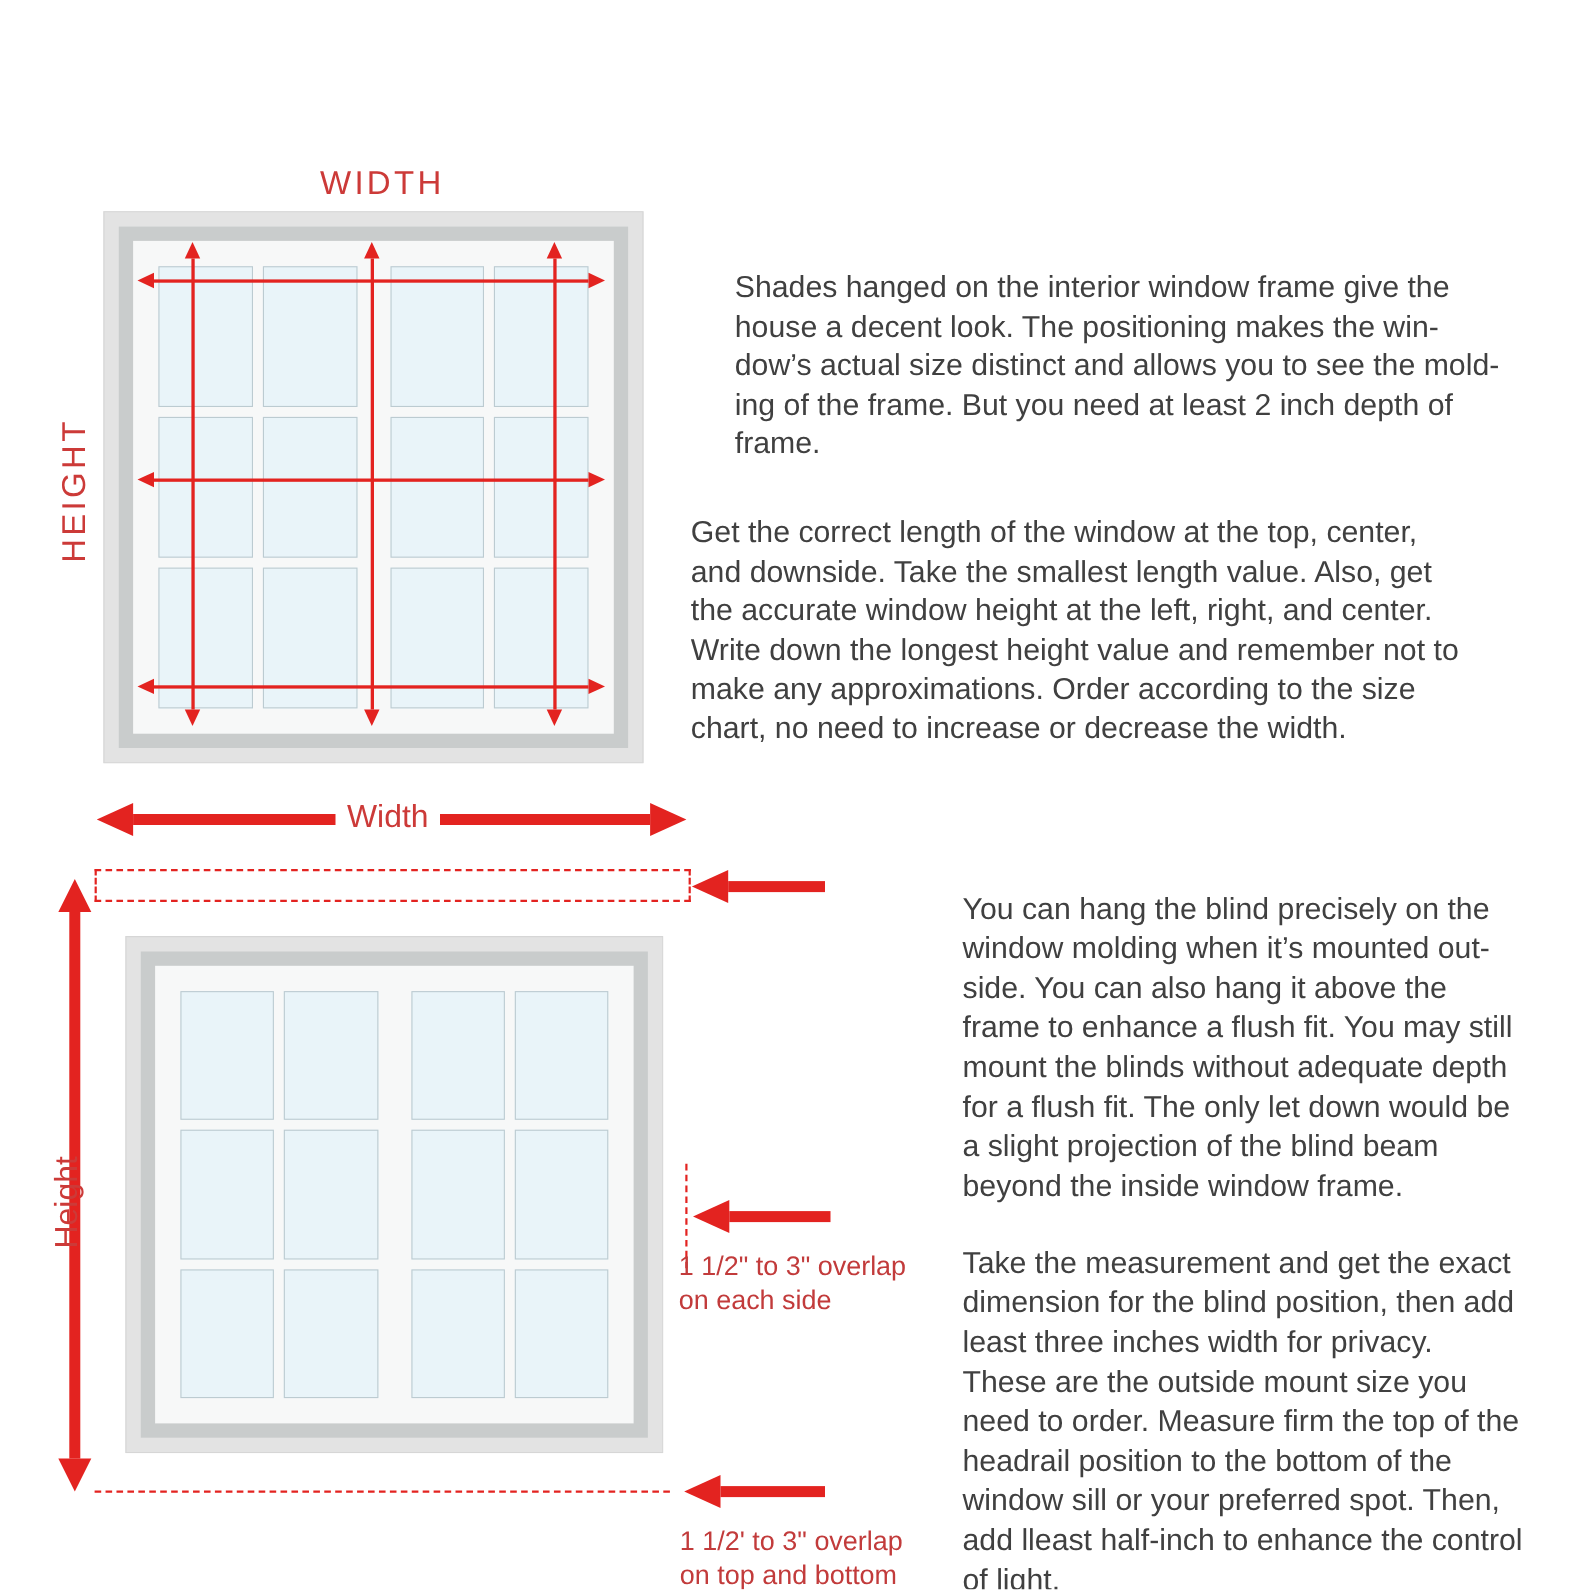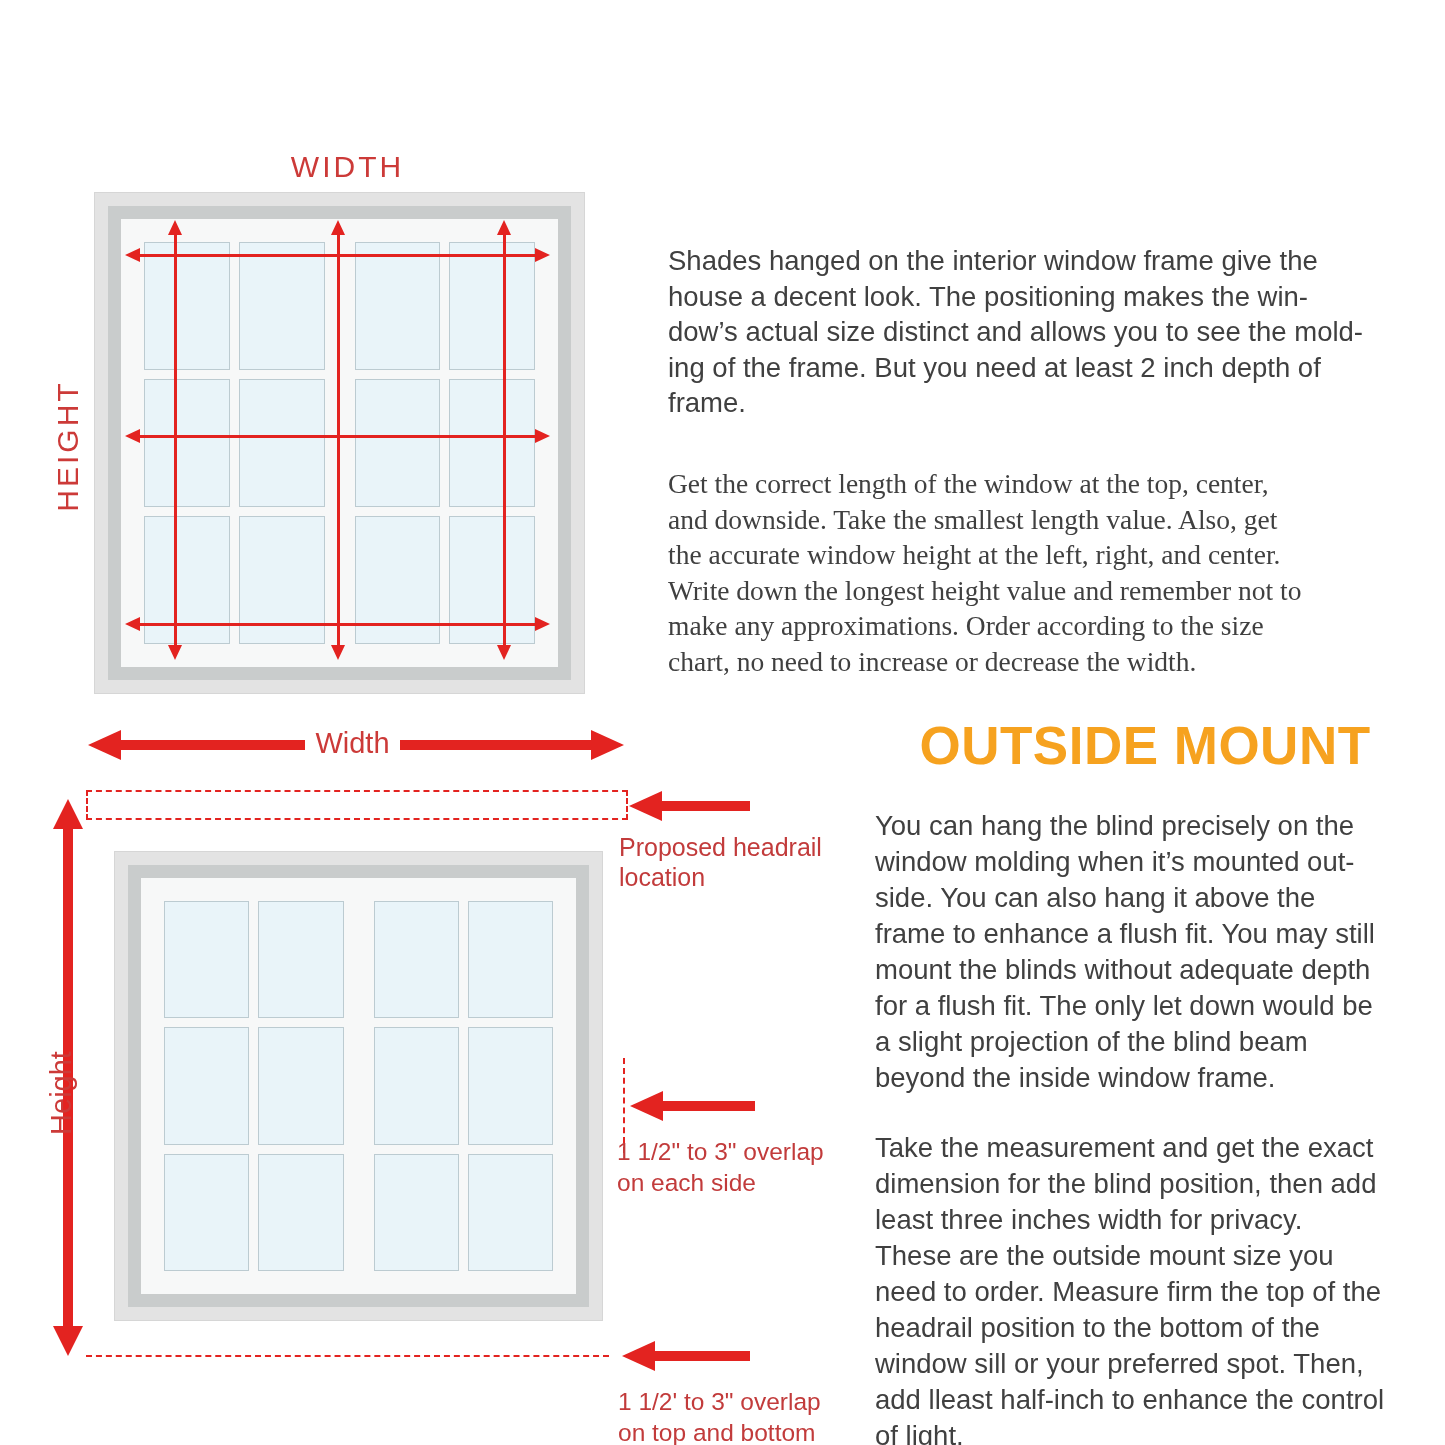--- a/index.html
+++ b/index.html
@@ -92,35 +92,33 @@
   <div class="ta-h" style="left:140px;top:623px;width:395px;"></div>
   <div class="ta-v" style="left:174px;top:235px;height:410px;"></div>
   <div class="ta-v" style="left:337px;top:235px;height:410px;"></div>
   <div class="ta-v" style="left:503px;top:235px;height:410px;"></div>
 
   <div class="para" style="left:668px;top:243px;">Shades hanged on the interior window frame give the
 house a decent look. The positioning makes the win-
 dow’s actual size distinct and allows you to see the mold-
 ing of the frame. But you need at least 2 inch depth of
 frame.</div>
-  <div class="para" style="left:668px;top:466px;font-family:Liberation Serif, serif;">Get the correct length of the window at the top, center,
+  <div class="para" style="left:628px;top:466px;">Get the correct length of the window at the top, center,
 and downside. Take the smallest length value. Also, get
 the accurate window height at the left, right, and center.
 Write down the longest height value and remember not to
 make any approximations. Order according to the size
 chart, no need to increase or decrease the width.</div>
 
   <div class="ba left" style="left:121px;top:740px;width:184px;"></div>
   <div class="dim-label" style="left:300px;top:727px;width:105px;font-size:29px;">Width</div>
   <div class="ba right" style="left:400px;top:740px;width:191px;"></div>
 
   <div class="dash-rect" style="left:86px;top:790px;width:538px;height:26px;"></div>
   <div class="ba left" style="left:662px;top:801px;width:88px;"></div>
-  <div class="note-label" style="left:619px;top:832px;font-size:25px;line-height:30px;">Proposed headrail
-location</div>
 
   <div class="window" style="left:114px;top:851px;width:489px;height:470px;">
     <div class="win-mid"></div>
     <div class="win-inner"></div>
     <div class="panes">
       <div class="panel">
           <div class="pane"></div>
           <div class="pane"></div>
           <div class="pane"></div>
           <div class="pane"></div>
@@ -144,21 +142,20 @@
   <div class="dash-v" style="left:623px;top:1058px;height:95px;"></div>
   <div class="ba left" style="left:663px;top:1101px;width:92px;"></div>
   <div class="note-label" style="left:617px;top:1136px;font-size:24.5px;line-height:31px;">1 1/2" to 3" overlap
 on each side</div>
 
   <div class="dash-h" style="left:86px;top:1355px;width:523px;"></div>
   <div class="ba left" style="left:655px;top:1351px;width:95px;"></div>
   <div class="note-label" style="left:618px;top:1386px;font-size:24.5px;line-height:31px;">1 1/2' to 3" overlap
 on top and bottom</div>
 
-  <div class="mount-heading" style="left:870px;top:715px;width:550px;">OUTSIDE MOUNT</div>
   <div class="para" style="left:875px;top:808px;line-height:36px;">You can hang the blind precisely on the
 window molding when it’s mounted out-
 side. You can also hang it above the
 frame to enhance a flush fit. You may still
 mount the blinds without adequate depth
 for a flush fit. The only let down would be
 a slight projection of the blind beam
 beyond the inside window frame.</div>
   <div class="para" style="left:875px;top:1130px;line-height:36px;">Take the measurement and get the exact
 dimension for the blind position, then add

